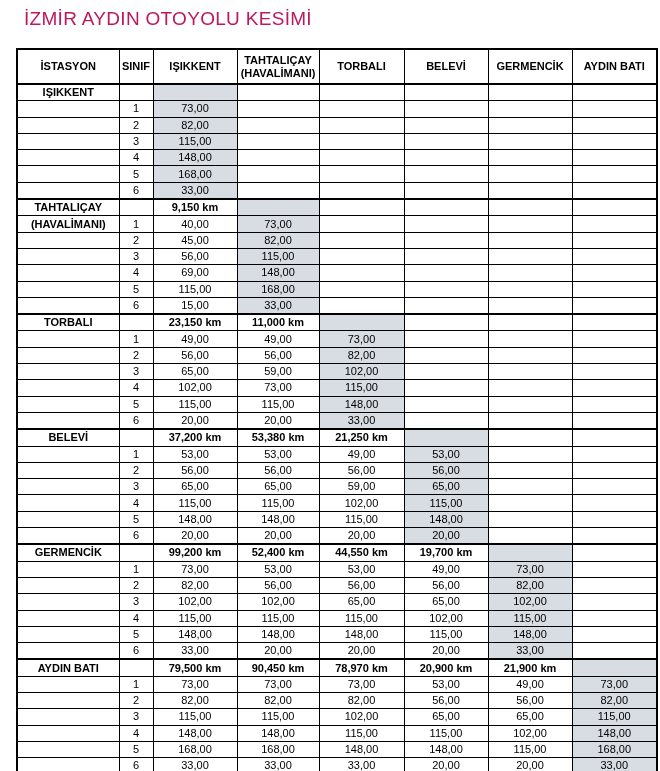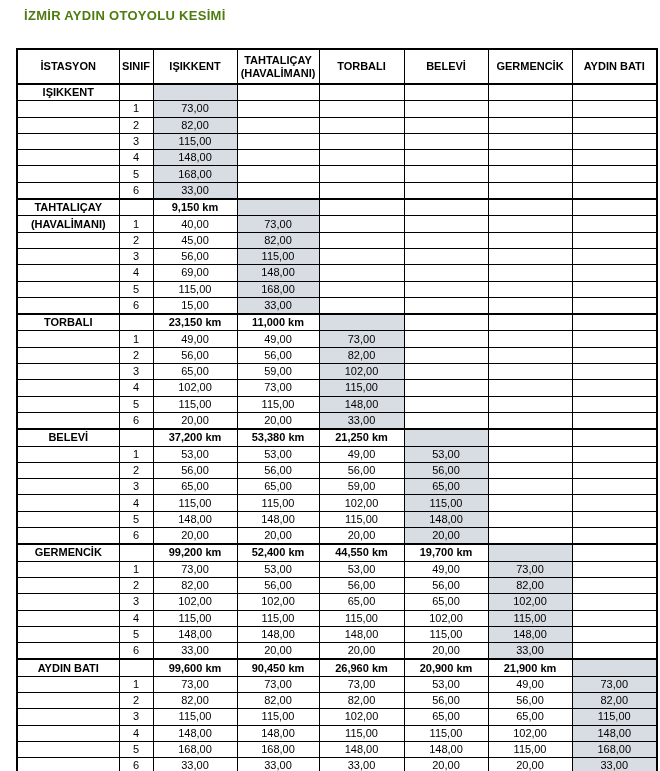--- a/index.html
+++ b/index.html
@@ -2,21 +2,21 @@
 <html style="--diag: #d8dce3;"><head>
 <meta charset="utf-8">
 <style>
   html,body{margin:0;padding:0;}
   body{
     width:660px;height:771px;background:#ffffff;position:relative;
     font-family:"Liberation Sans","DejaVu Sans",sans-serif;color:#000;
   }
   .page-title{
     position:absolute;left:24px;top:8px;
-    font-size:13px;font-weight:700;letter-spacing:.3px;color:#4d7c0f;
+    font-size:19px;font-weight:400;letter-spacing:.3px;color:#be185d;
   }
   table.toll{
     position:absolute;left:16px;top:48px;width:640px;
     border-collapse:collapse;table-layout:fixed;
     border:2px solid #000;
   }
   table.toll th, table.toll td{
     border:1px solid #000;
     font-size:11px;line-height:13px;
     padding:0 2px;height:15.3px;
@@ -409,23 +409,23 @@
         <td>33,00</td>
         <td>20,00</td>
         <td>20,00</td>
         <td>20,00</td>
         <td class="diag">33,00</td>
         <td></td>
       </tr>
       <tr class="section-header">
         <td class="station">AYDIN BATI</td>
         <td></td>
-        <td>99,600 km</td>
+        <td>79,500 km</td>
         <td>90,450 km</td>
-        <td>26,960 km</td>
+        <td>78,970 km</td>
         <td>20,900 km</td>
         <td>21,900 km</td>
         <td class="diag"></td>
       </tr>
       <tr>
         <td class="station"></td>
         <td>1</td>
         <td>73,00</td>
         <td>73,00</td>
         <td>73,00</td>

